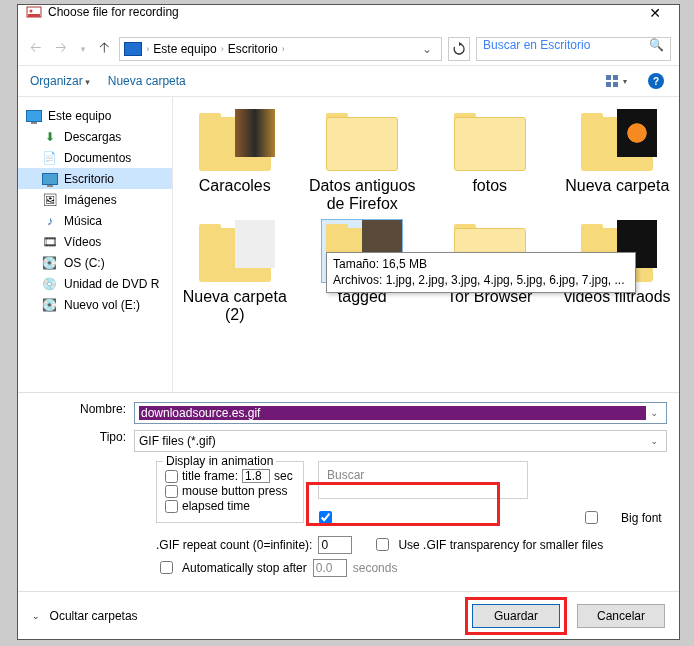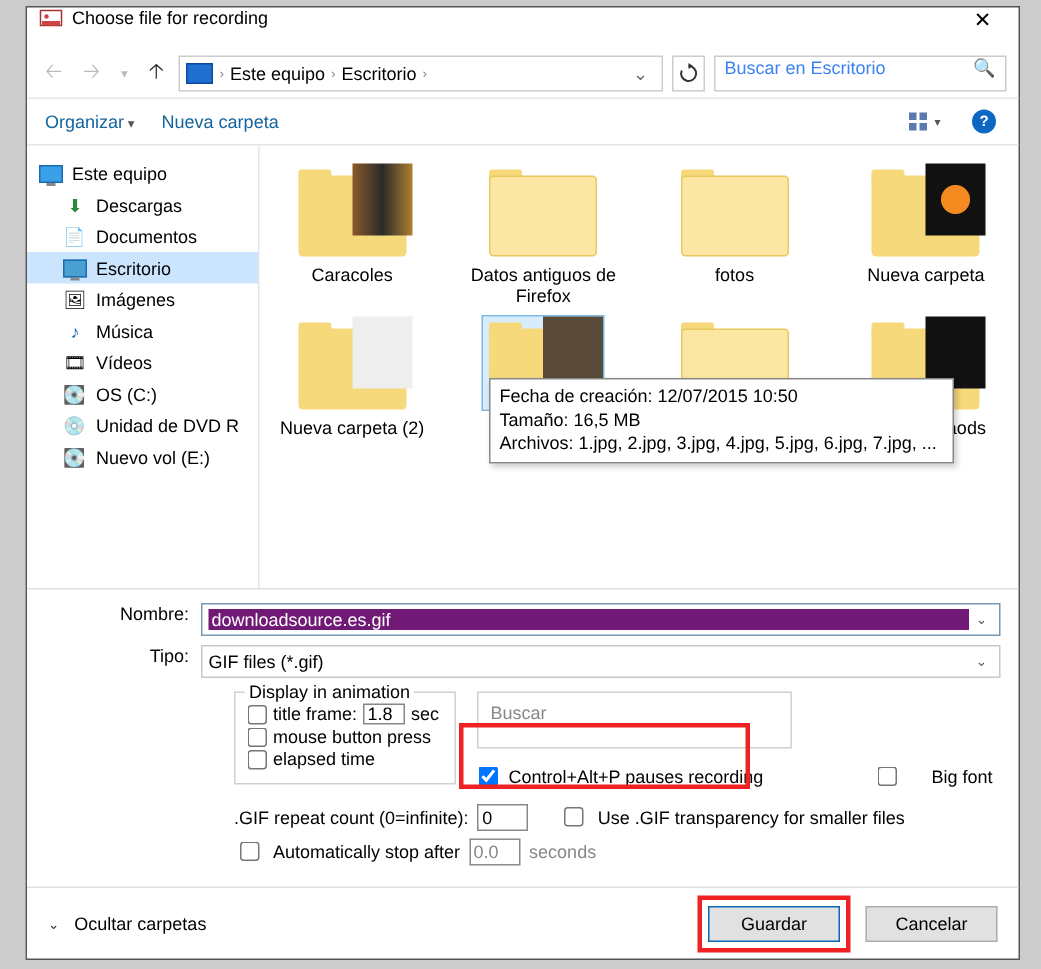--- a/index.html
+++ b/index.html
@@ -40,21 +40,21 @@
 .fitem { width: 112px; text-align: center; }
 .fthumb { width: 80px; height: 62px; margin: 0 auto 6px auto; position: relative; }
 .folder-big { width: 72px; height: 54px; background: #f5d97a; border-radius: 3px; position: absolute; bottom: 0; left: 4px; }
 .folder-tab { width: 22px; height: 10px; background: #f5d97a; border-radius: 2px 2px 0 0; position: absolute; top: 4px; left: 4px; }
 .folder-big.empty { background: #fbe7a2; border: 1px solid #e8c860; }
 .preview { position: absolute; width: 40px; height: 48px; background: #333; top: 0; right: 0; }
 .preview.col { background: linear-gradient(90deg,#8a5a2a,#2a2a2a,#b08030); }
 .preview.dark { background: #111; }
 .preview.orange { background: radial-gradient(circle, #f58a20 30%, #111 32%); }
 .preview.blur { background: #5a4a3a; }
-.flabel { font-size: 12px; line-height: 1.15; word-wrap: break-word; }
+.flabel { font-size: 16px; line-height: 1.15; word-wrap: break-word; }
 .fitem.sel .fthumb { outline: 1px solid #7ab8e8; background: #d9ecfb; }
 .fitem.sel .flabel { }
 .tooltip { position: absolute; left: 153px; top: 155px; width: 310px; background: #fff; border: 1px solid #888; padding: 4px 6px; font-size: 11.5px; line-height: 1.3; box-shadow: 2px 2px 4px rgba(0,0,0,0.2); white-space: nowrap; overflow: hidden; }
 .formrow { display: flex; padding: 3px 12px; }
 .formrow label { width: 96px; text-align: right; margin-right: 8px; }
 .fld { flex: 1; height: 22px; border: 1px solid #7a97b0; padding: 0 4px; display: flex; align-items: center; }
 .fld.name { background: #fff; }
 .fld .val { flex: 1; }
 .fld .val.selected { background: #701a75; color: #fff; padding: 0 2px; }
 .fld .arrow { color: #555; font-size: 9px; padding: 0 4px; }
@@ -251,21 +251,20 @@
             <div class="fthumb">
               <div class="folder-tab"></div>
               <div class="folder-big"></div>
               <div class="preview dark"></div>
             </div>
             <div class="flabel">videos filtraods</div>
           </div>
       </div>
 
       <div class="tooltip">
-        <div>Fecha de creación: 12/07/2015 10:50</div>
         <div>Tamaño: 16,5 MB</div>
         <div>Archivos: 1.jpg, 2.jpg, 3.jpg, 4.jpg, 5.jpg, 6.jpg, 7.jpg, ...</div>
       </div>
     </div>
   </div>
 
   <div style="border-top:1px solid #e0e0e0;padding-top:6px;">
     <div class="formrow">
       <label>Nombre:</label>
       <div class="fld name">
@@ -315,21 +314,20 @@
       <input type="checkbox" style="">
       <span>Automatically stop after</span>
       <input class="numbox" type="text" style="color: rgb(136, 136, 136);" value="0.0">
       <span style="color:#888;">seconds</span>
     </div>
     <div style="height:14px;"></div>
   </div>
 
   <div class="pauseline">
     <input type="checkbox" checked="" style="">
-    <span>Control+Alt+P pauses recording</span>
   </div>
   <div class="bigfont">
     <input type="checkbox" style="">
     <span>Big font</span>
   </div>
   <div class="redbox-ctrl"></div>
 
   <div class="footer">
     <span class="chev">⌄</span>
     <span>Ocultar carpetas</span>

